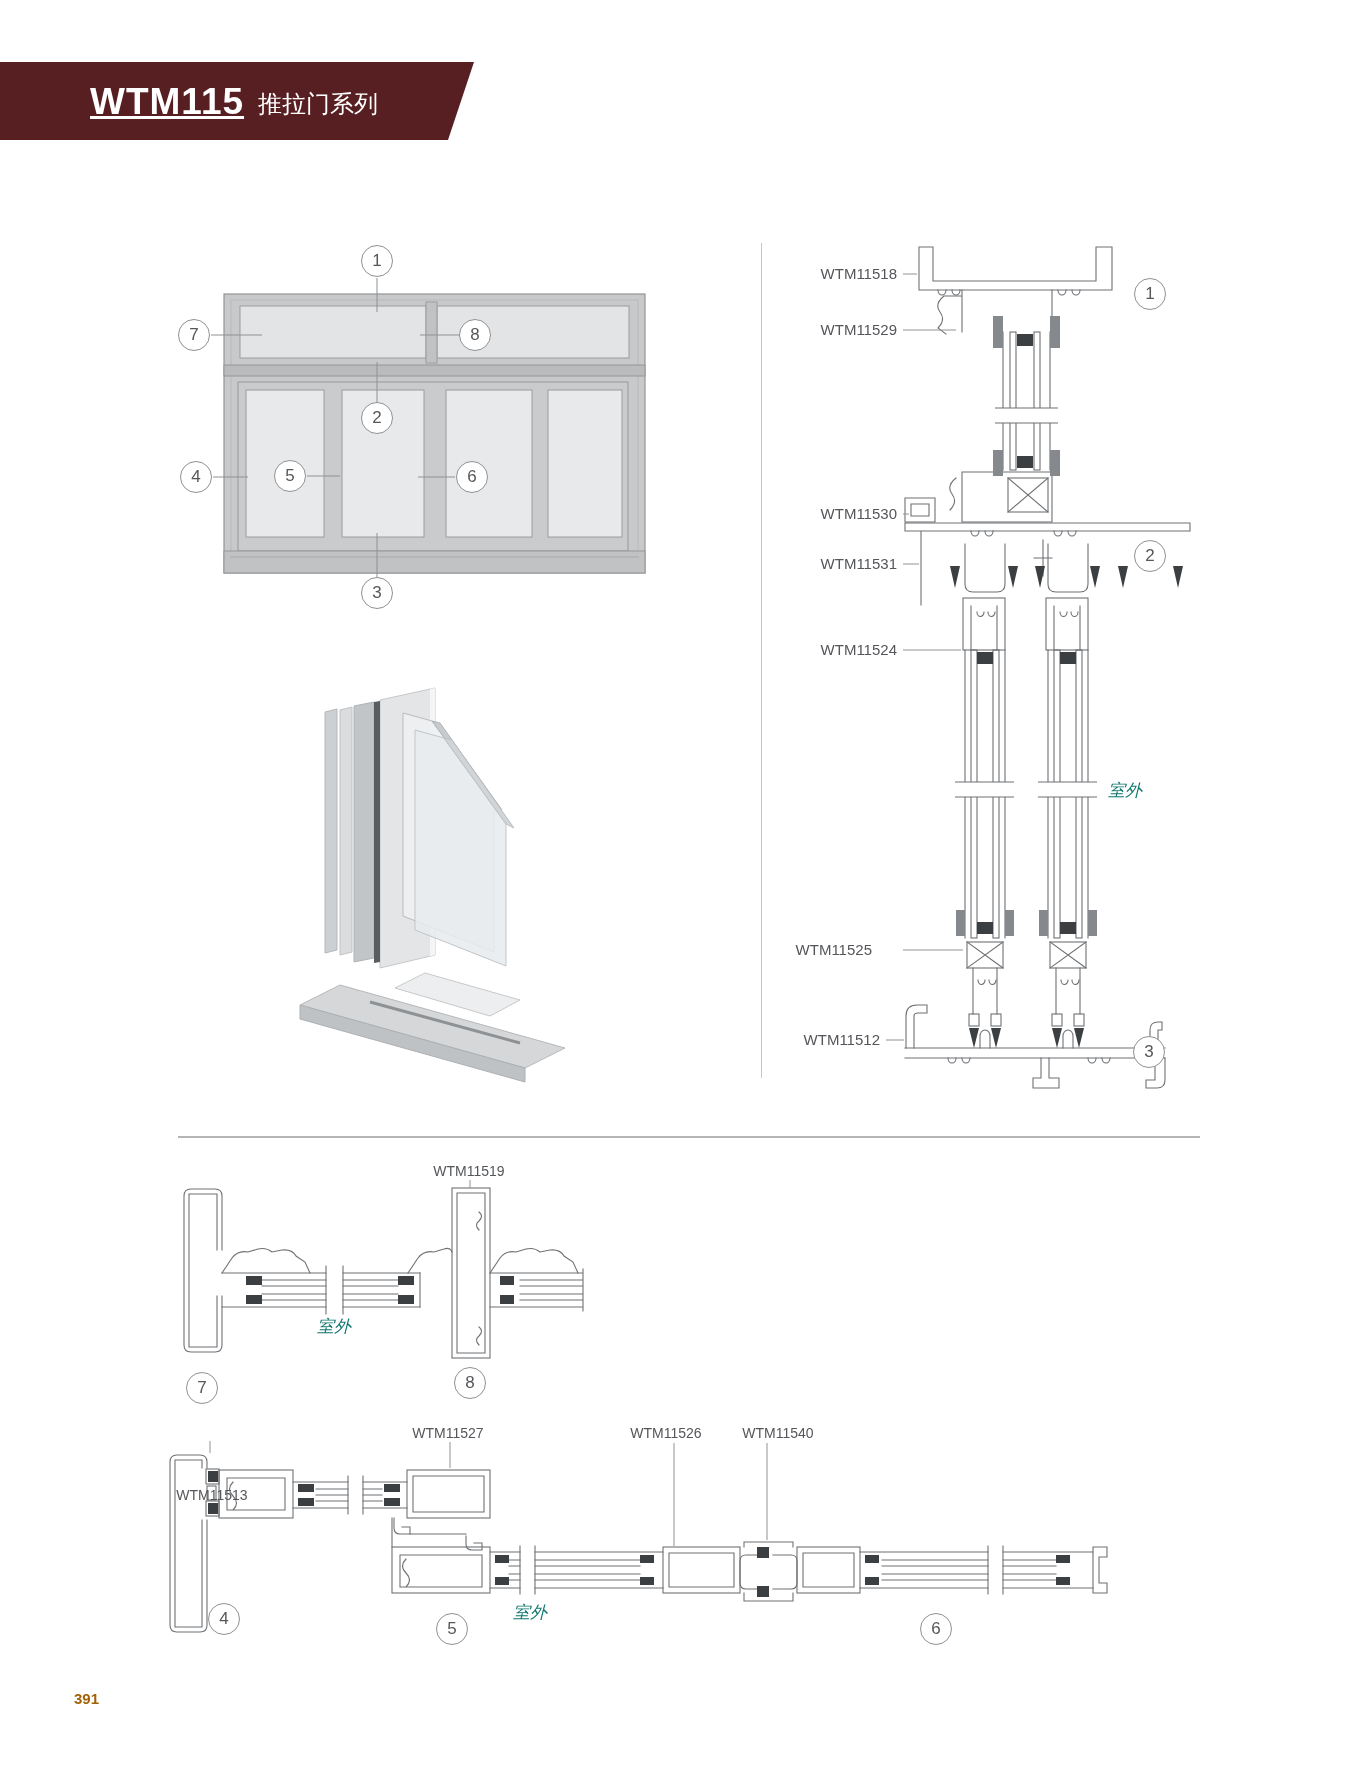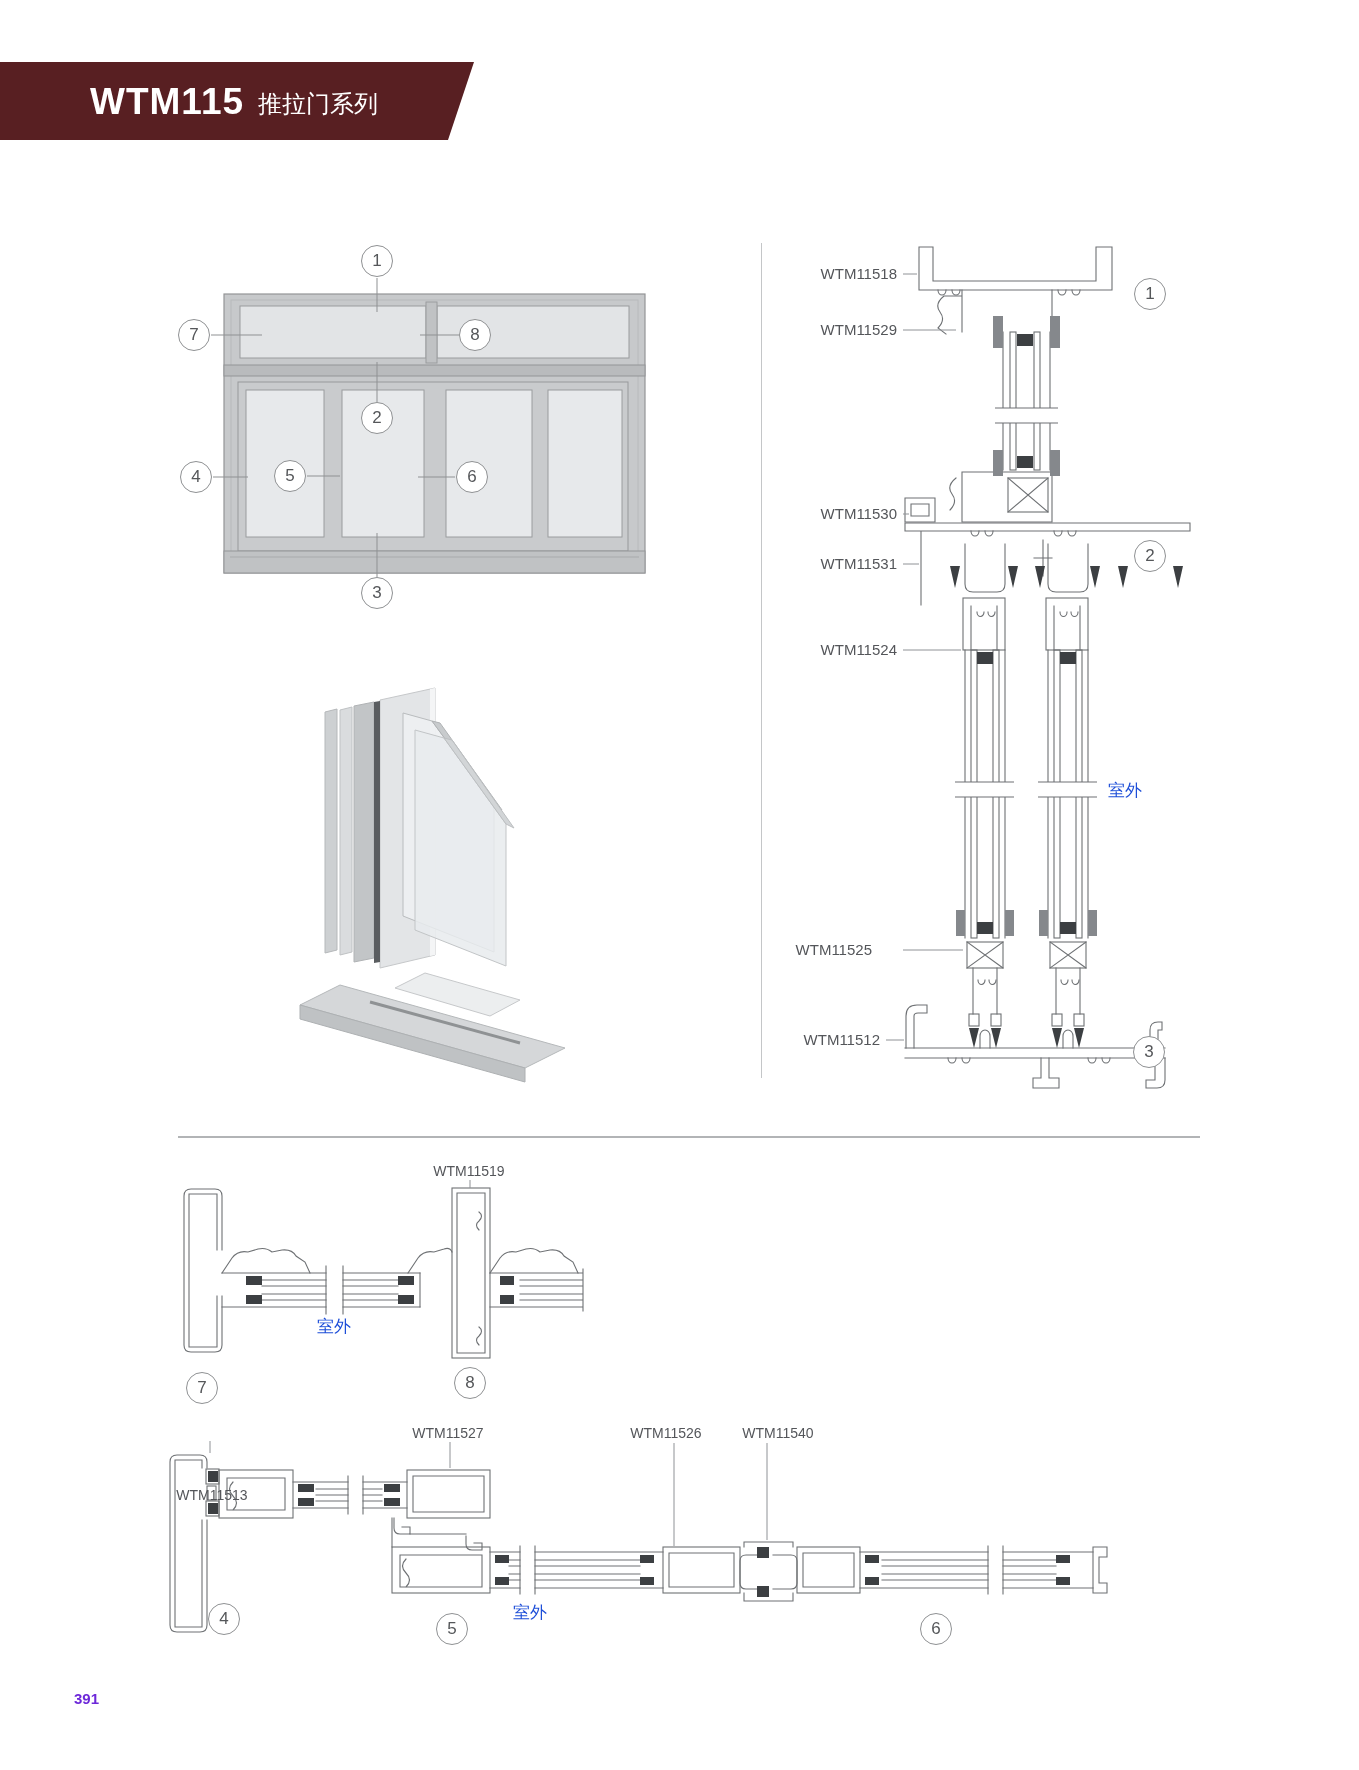--- a/index.html
+++ b/index.html
@@ -6,36 +6,36 @@
   .page{
     position:relative;width:1359px;height:1770px;background:#ffffff;overflow:hidden;
     font-family:"Liberation Sans","DejaVu Sans",sans-serif;color:#54565a;
   }
   
   .banner{
     position:absolute;left:0;top:62px;width:474px;height:78px;background:#581f22;
     clip-path:polygon(0 0,100% 0,calc(100% - 26px) 100%,0 100%);
     display:flex;align-items:center;padding-left:90px;box-sizing:border-box;color:#ffffff;
   }
-  .banner .code{font-size:37px;font-weight:bold;letter-spacing:1px;line-height:1;}
+  .banner .code{font-size:37px;font-weight:bold;letter-spacing:1px;line-height:1;text-decoration:underline;}
   .banner .series{font-size:24px;margin-left:14px;margin-top:5px;line-height:1;}
   
   .callout{
     position:absolute;width:32px;height:32px;border:1px solid #8f9193;border-radius:50%;
     background:#ffffff;display:flex;align-items:center;justify-content:center;
     font-size:17px;color:#55575a;box-sizing:border-box;
   }
   
   .lbl{position:absolute;font-size:14px;line-height:18px;color:#54565a;white-space:nowrap;}
   .lbl.center{transform:translateX(-50%);}
   .vlbl{position:absolute;font-size:15px;line-height:18px;color:#54565a;white-space:nowrap;text-align:right;}
-  .outdoor{position:absolute;font-size:17px;line-height:18px;color:#1d4ed8;white-space:nowrap;}
+  .outdoor{position:absolute;font-size:17px;line-height:18px;color:#0f766e;white-space:nowrap;font-style:italic;}
   .divider-v{position:absolute;left:761px;top:243px;width:1px;height:835px;background:#c4c6c8;}
   .divider-h{position:absolute;left:178px;top:1136px;width:1022px;height:2px;background:#b2b4b6;}
-  .pagenum{position:absolute;left:74px;top:1690px;font-size:15px;font-weight:bold;color:#6d28d9;}
+  .pagenum{position:absolute;left:74px;top:1690px;font-size:15px;font-weight:bold;color:#a16207;}
   svg{position:absolute;overflow:visible;}
 </style>
 </head>
 <body>
 
 <div class="page">
 
   <div class="banner">
     <span class="code">WTM115</span>
     <span class="series">推拉门系列</span>

